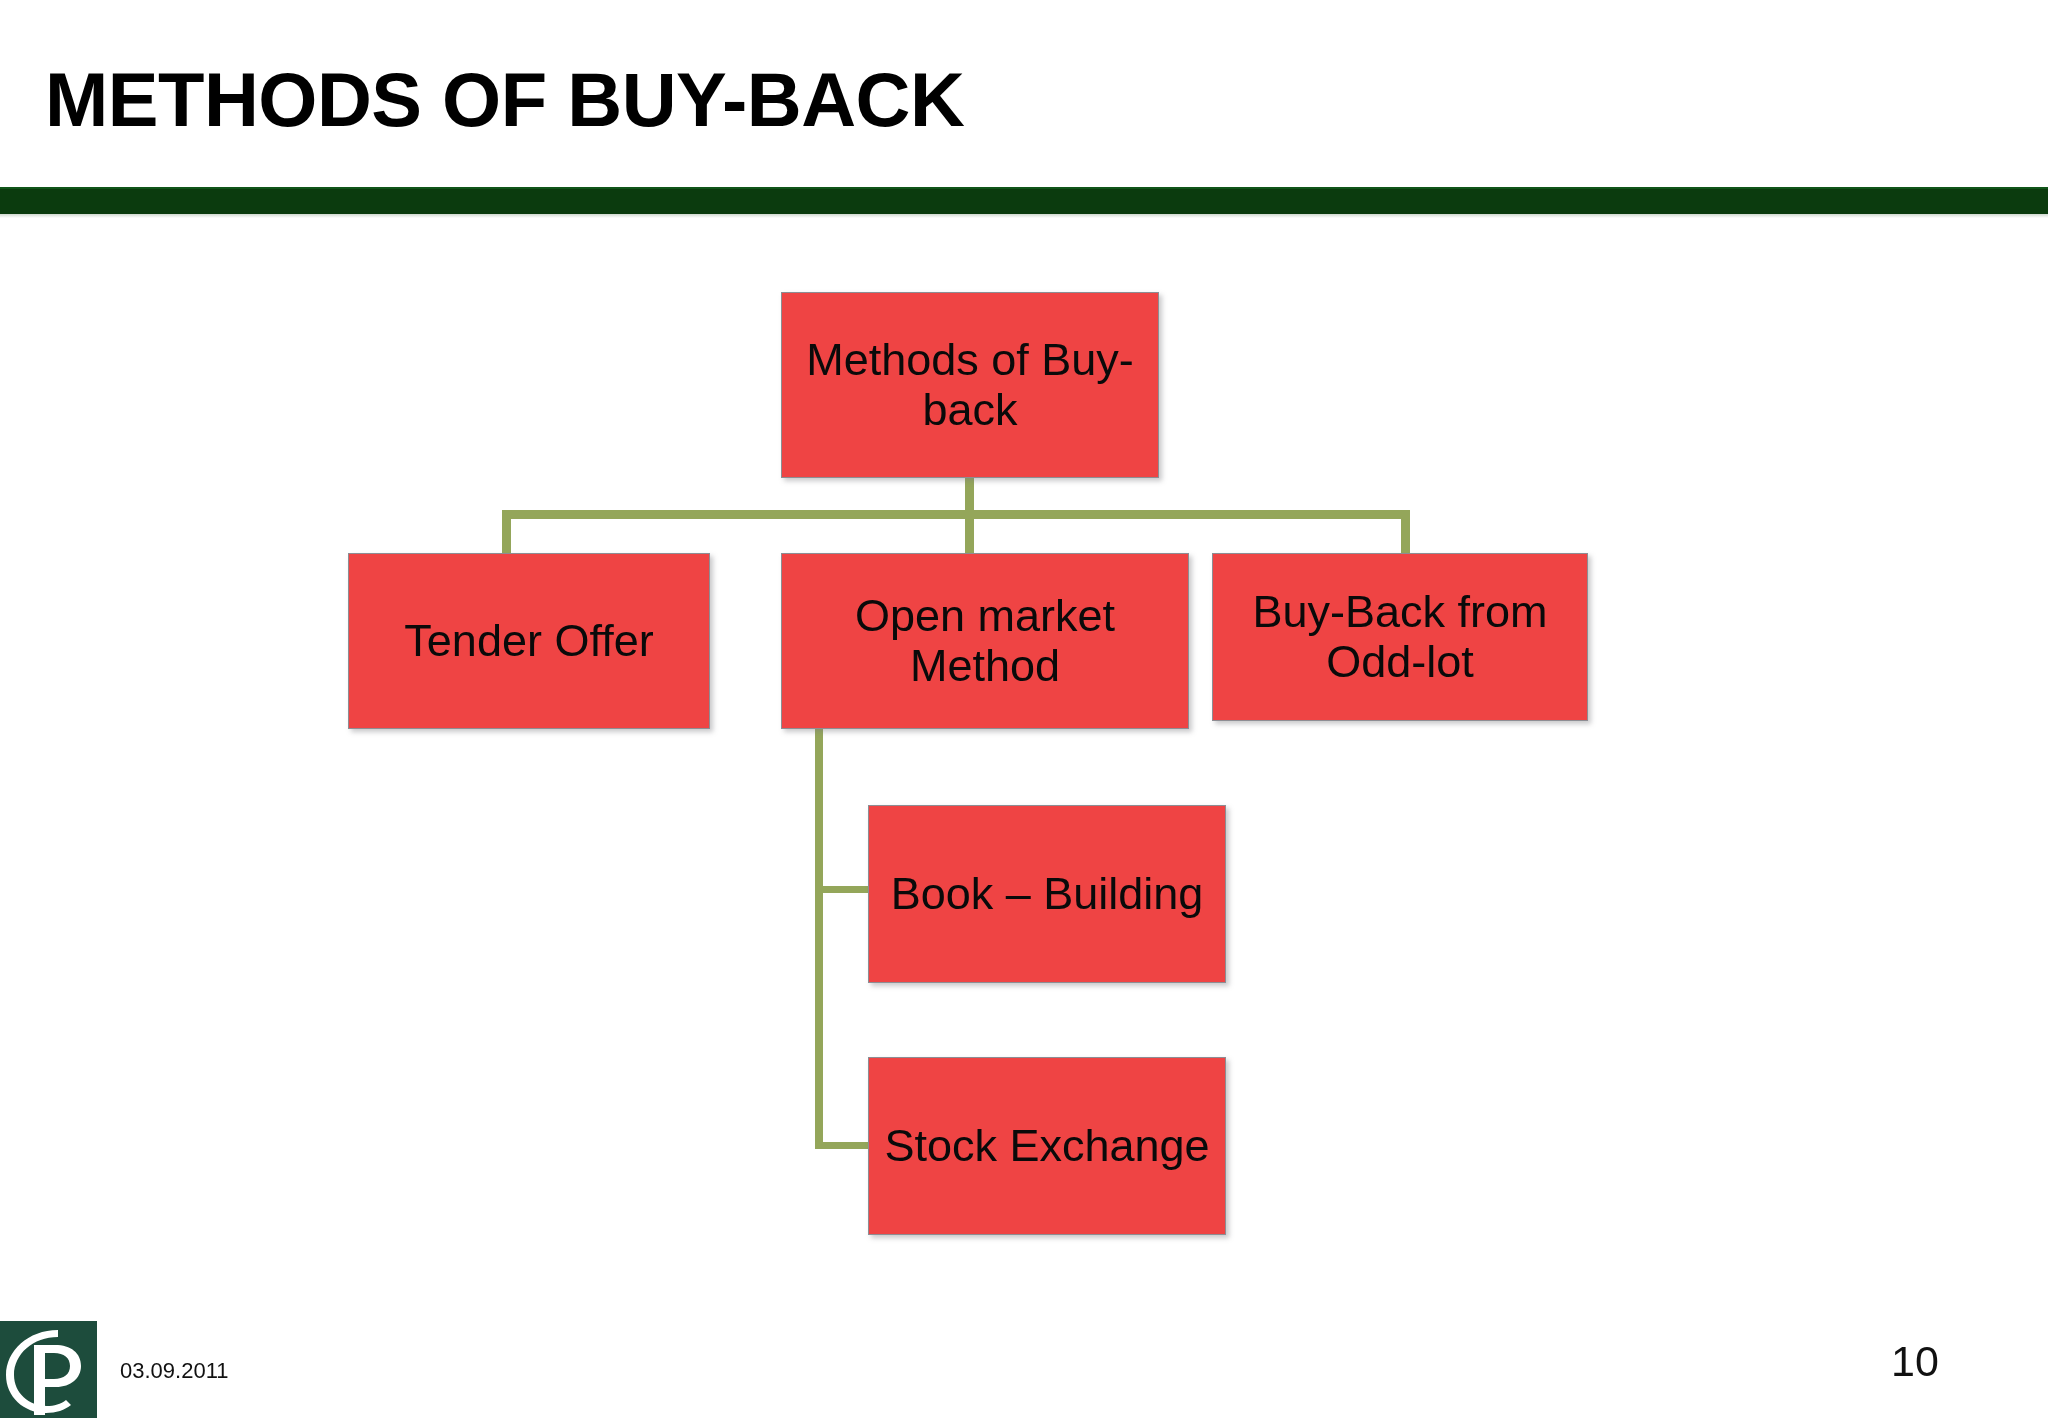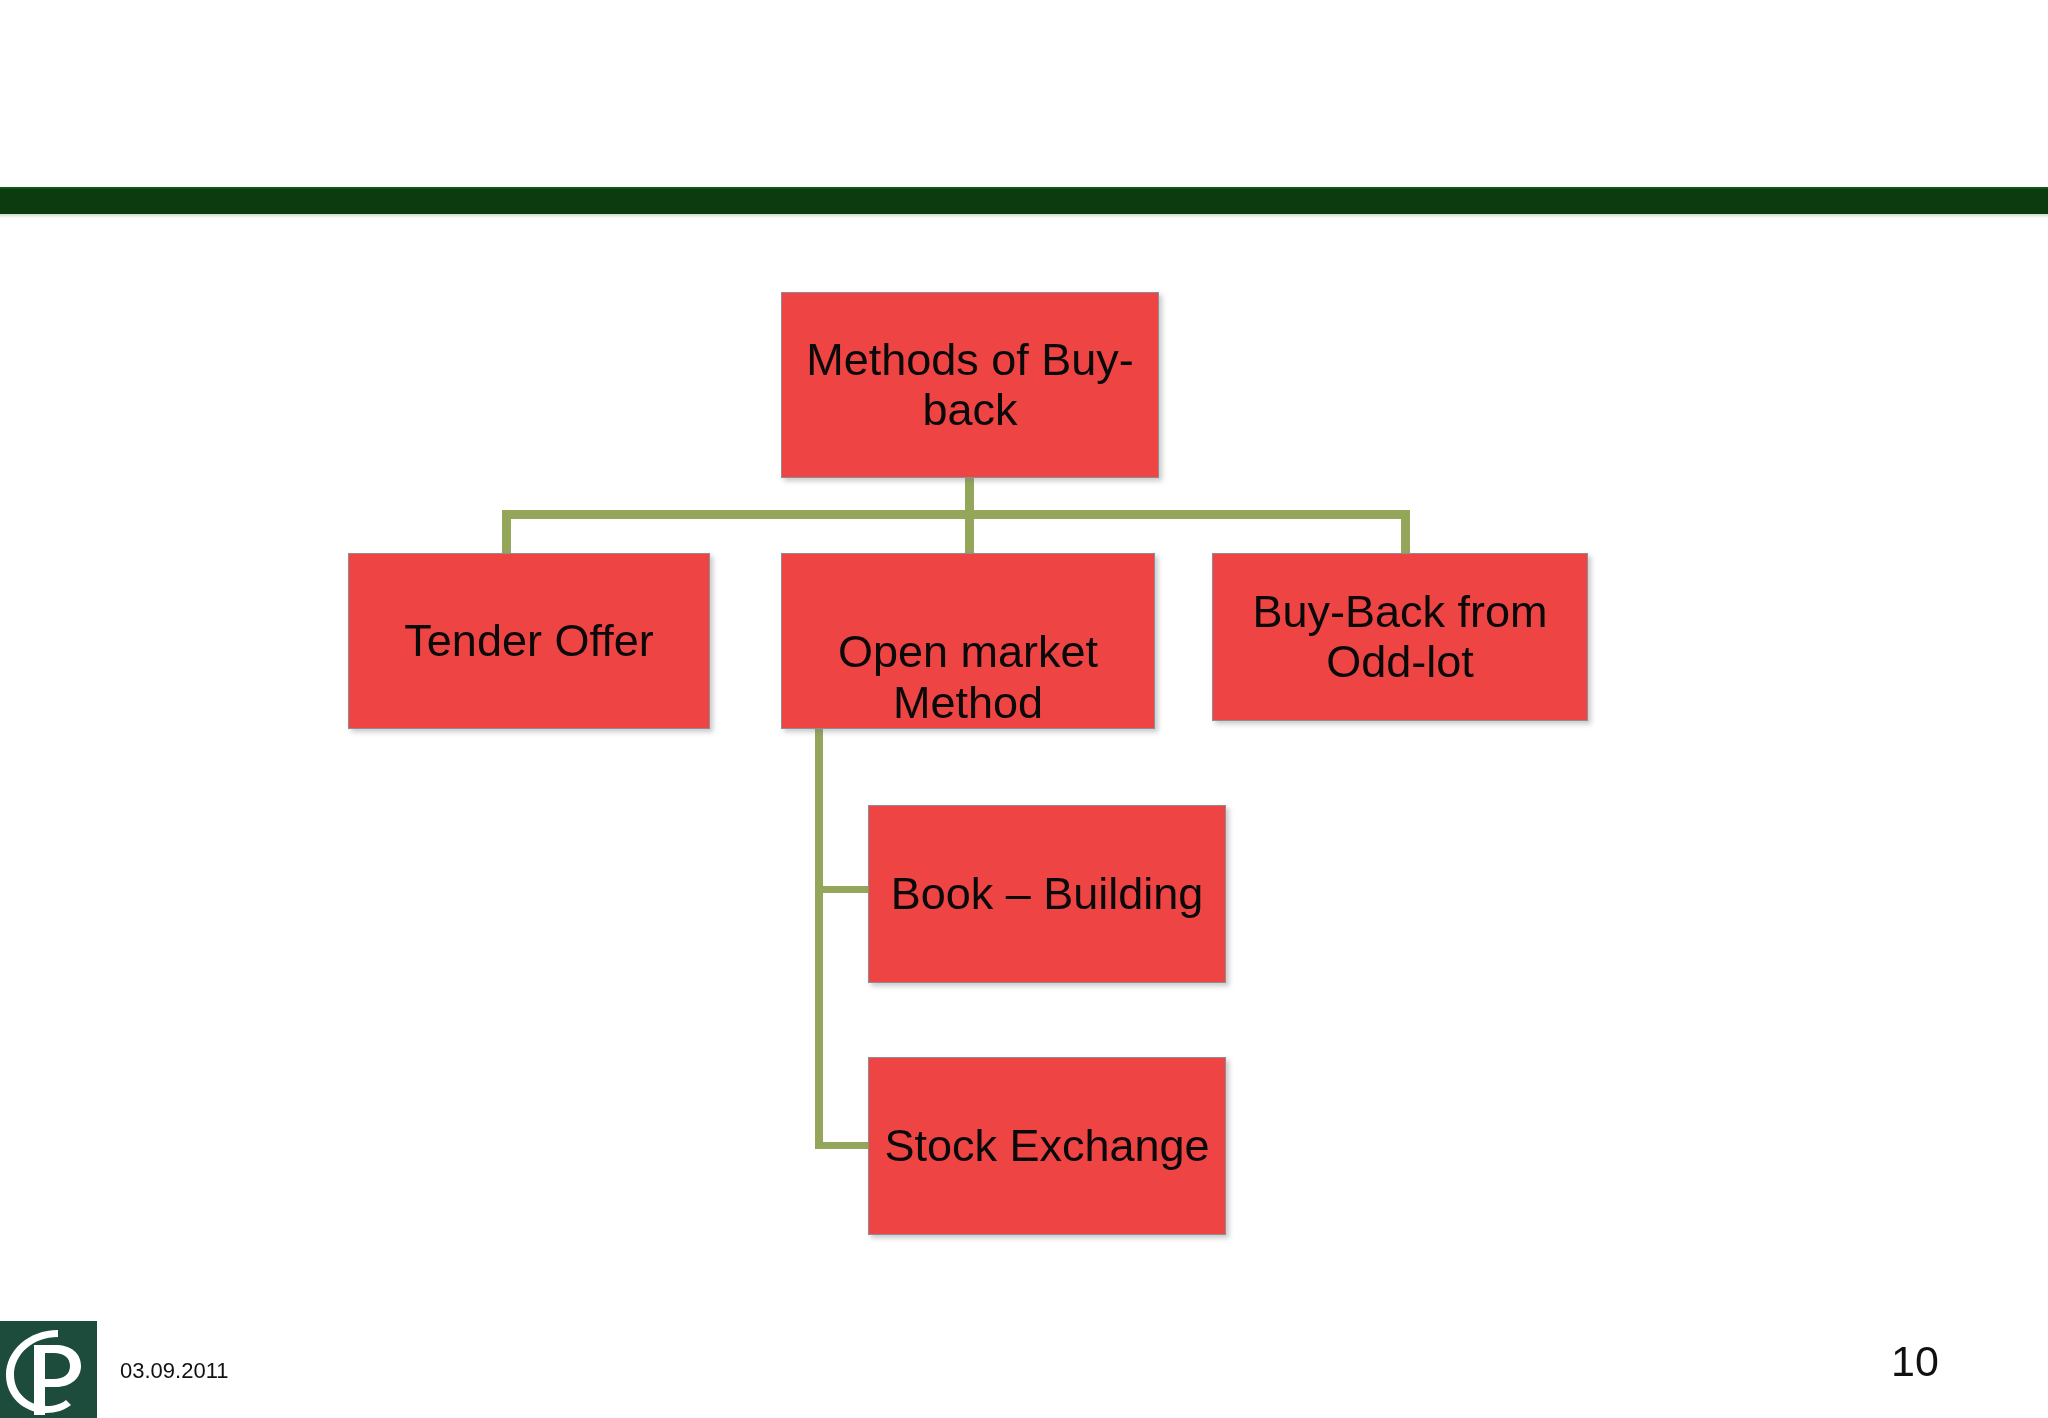--- a/index.html
+++ b/index.html
@@ -76,21 +76,21 @@
     justify-content: center;
     text-align: center;
     color: #0a0a0a;
     font-size: 45px;
     line-height: 1.12;
     padding: 0 10px;
   }
 
   #node-root     { left: 781px;  top: 292px;  width: 378px; height: 186px; }
   #node-tender   { left: 348px;  top: 553px;  width: 362px; height: 176px; align-items: center; }
-  #node-openmkt  { left: 781px;  top: 553px;  width: 374px; height: 176px; align-items: flex-end; }
+  #node-openmkt  { left: 781px;  top: 553px;  width: 408px; height: 176px; }
   #node-oddlot   { left: 1212px; top: 553px;  width: 376px; height: 168px; }
   #node-book     { left: 868px;  top: 805px;  width: 358px; height: 178px; }
   #node-stock    { left: 868px;  top: 1057px; width: 358px; height: 178px; }
 
   .conn {
     position: absolute;
     background: #94a65a;
   }
   
   #conn-root-stem   { left: 965px; top: 478px; width: 9px;  height: 41px; }
@@ -134,20 +134,21 @@
     text-align: center;
     font-size: 43px;
     color: #111111;
   }
 </style>
 </head>
 <body>
 
 <div class="slide">
 
+  <div class="slide-title">METHODS OF BUY-BACK</div>
 
   <div class="title-rule"></div>
   <div class="title-rule-shadow"></div>
 
   <div class="diagram">
 
     <div class="conn" id="conn-root-stem"></div>
     <div class="conn" id="conn-bus"></div>
     <div class="conn" id="conn-drop-left"></div>
     <div class="conn" id="conn-drop-center"></div>

